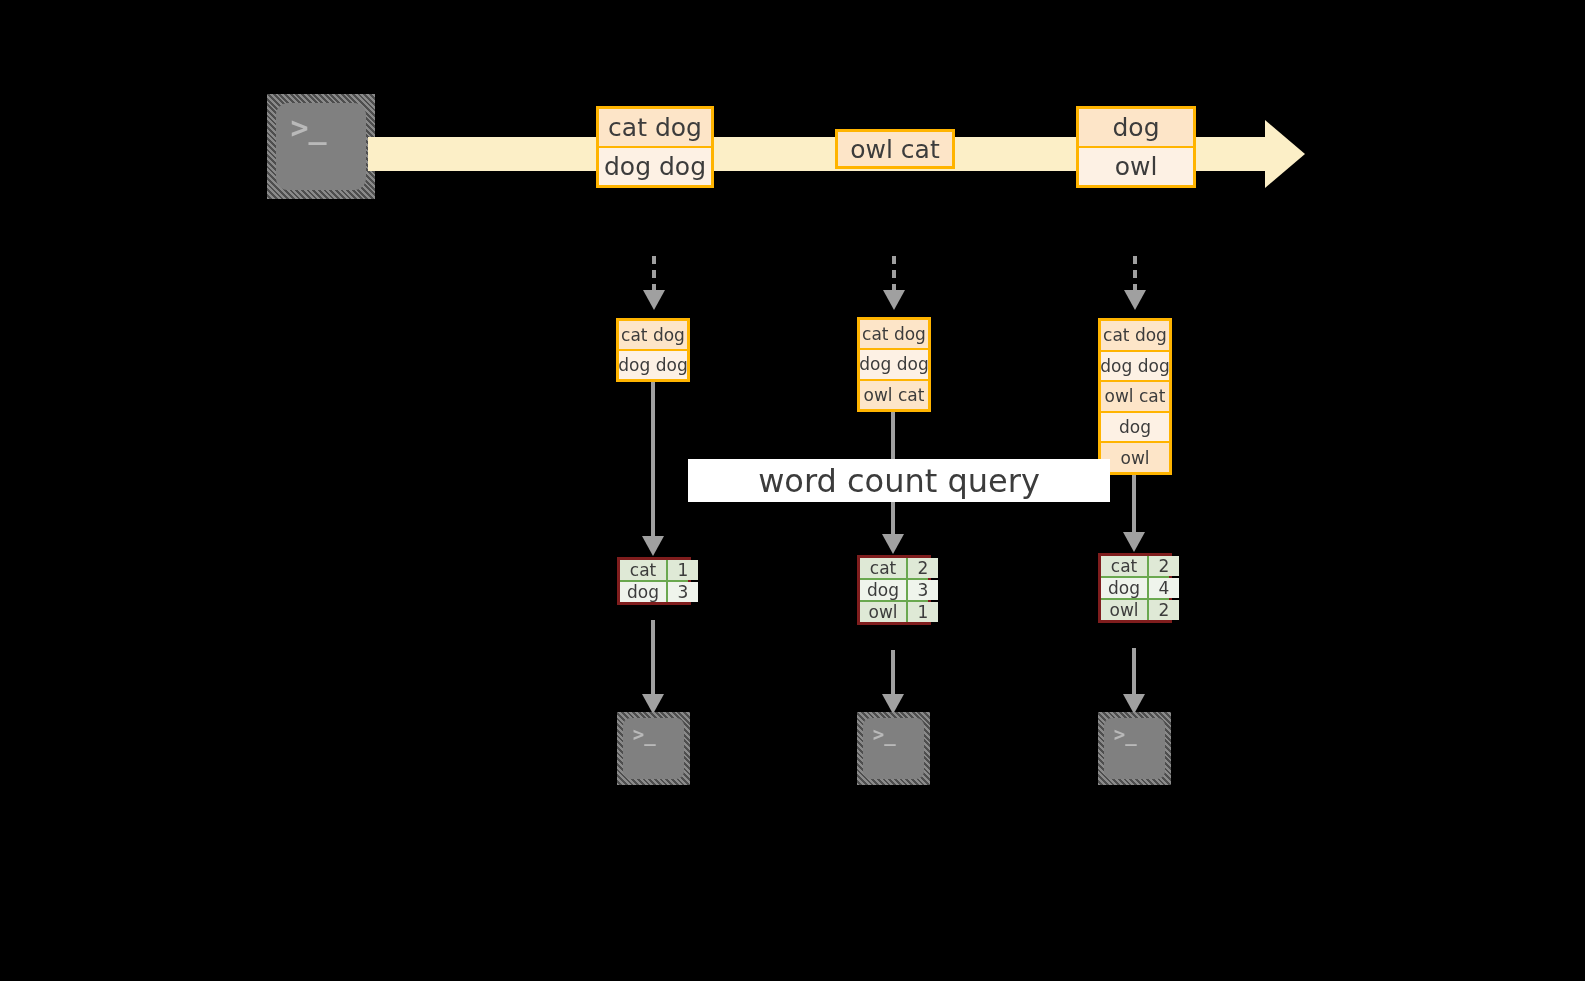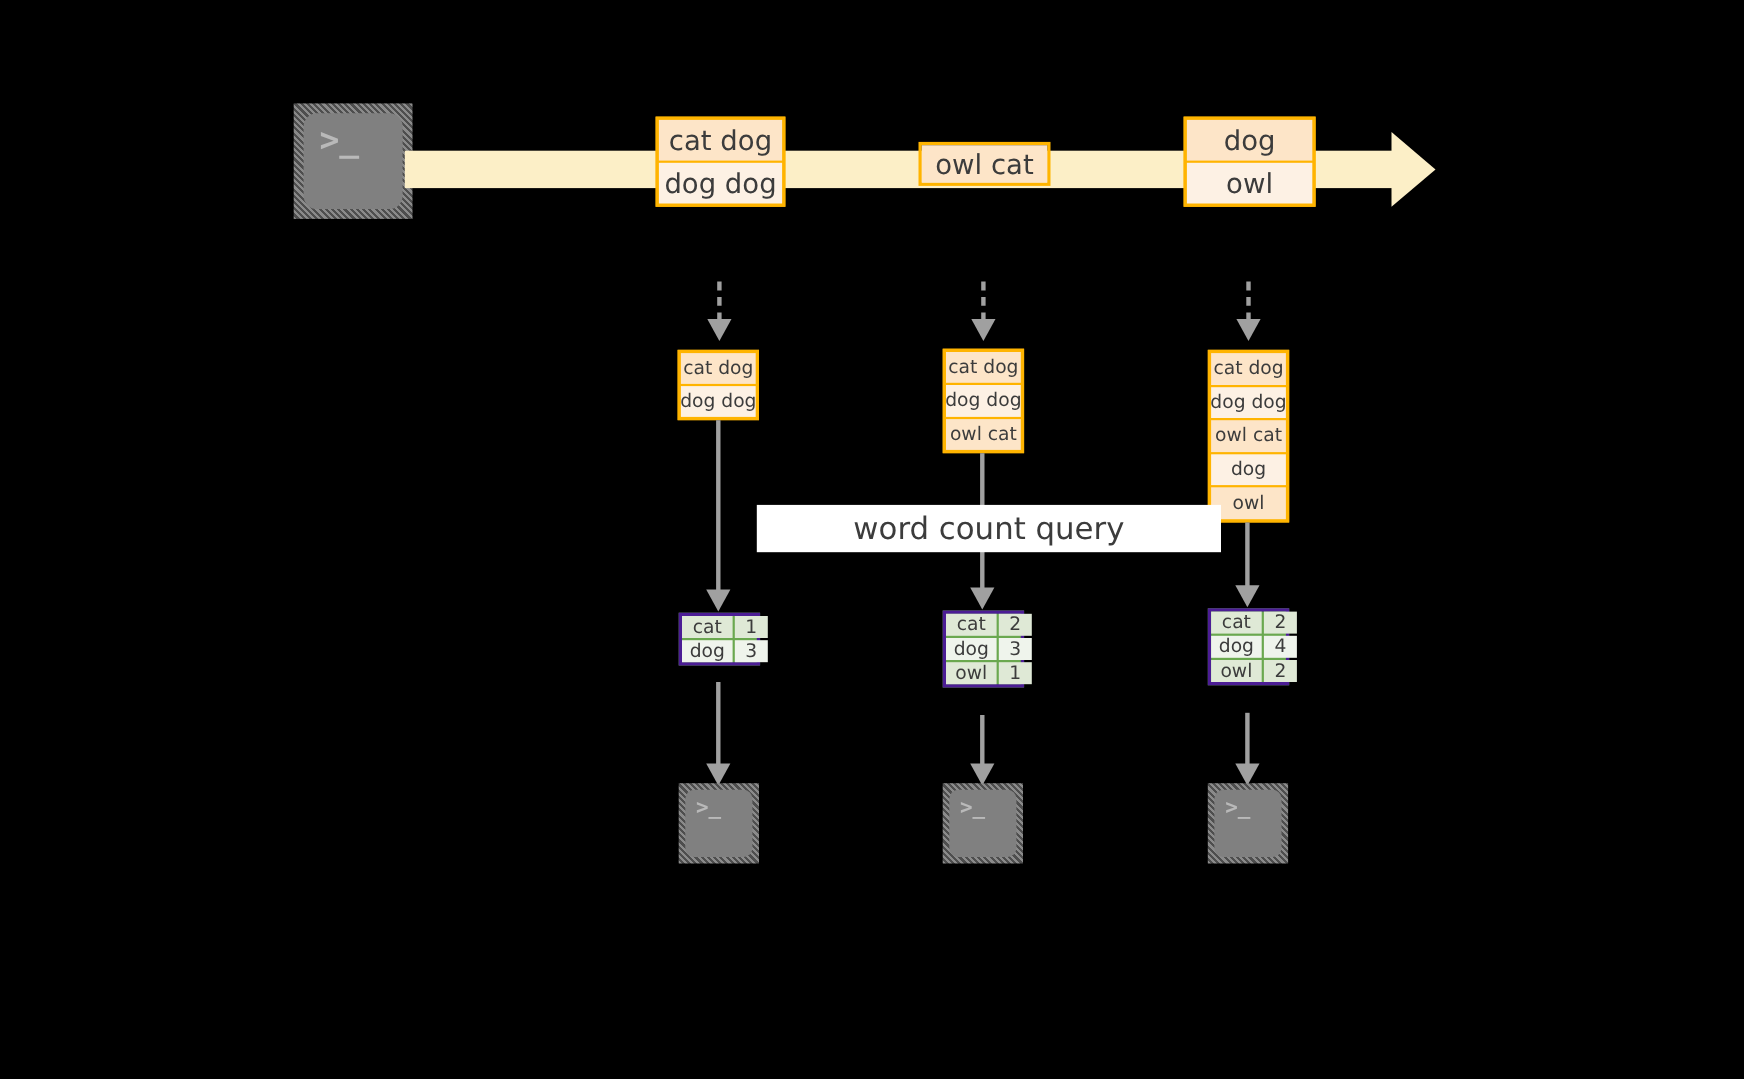--- a/index.html
+++ b/index.html
@@ -92,21 +92,21 @@
 
   
   .top .evt { font-size: 25px; }
   
   .mid .evt { font-size: 17px; }
 
   
   .res-table {
     position: absolute;
     box-sizing: border-box;
-    border: 3px solid #4c1d95;
+    border: 3px solid #7f1d1d;
     background: #6aa84f;
     display: flex;
     flex-direction: column;
     gap: 2px;
   }
   .res-row {
     flex: 1 1 auto;
     display: flex;
     gap: 2px;
   }
@@ -143,21 +143,21 @@
   }
 
   
   .banner {
     position: absolute;
     background: #ffffff;
     display: flex;
     align-items: center;
     justify-content: center;
     color: #3c3c3c;
-    font-size: 28px;
+    font-size: 32px;
     z-index: 40;
   }
 </style>
 </head>
 <body>
 
 <div id="canvas">
 
   <div class="terminal big" style="left:267px; top:94px; width:108px; height:105px;">
     <div class="inner">

